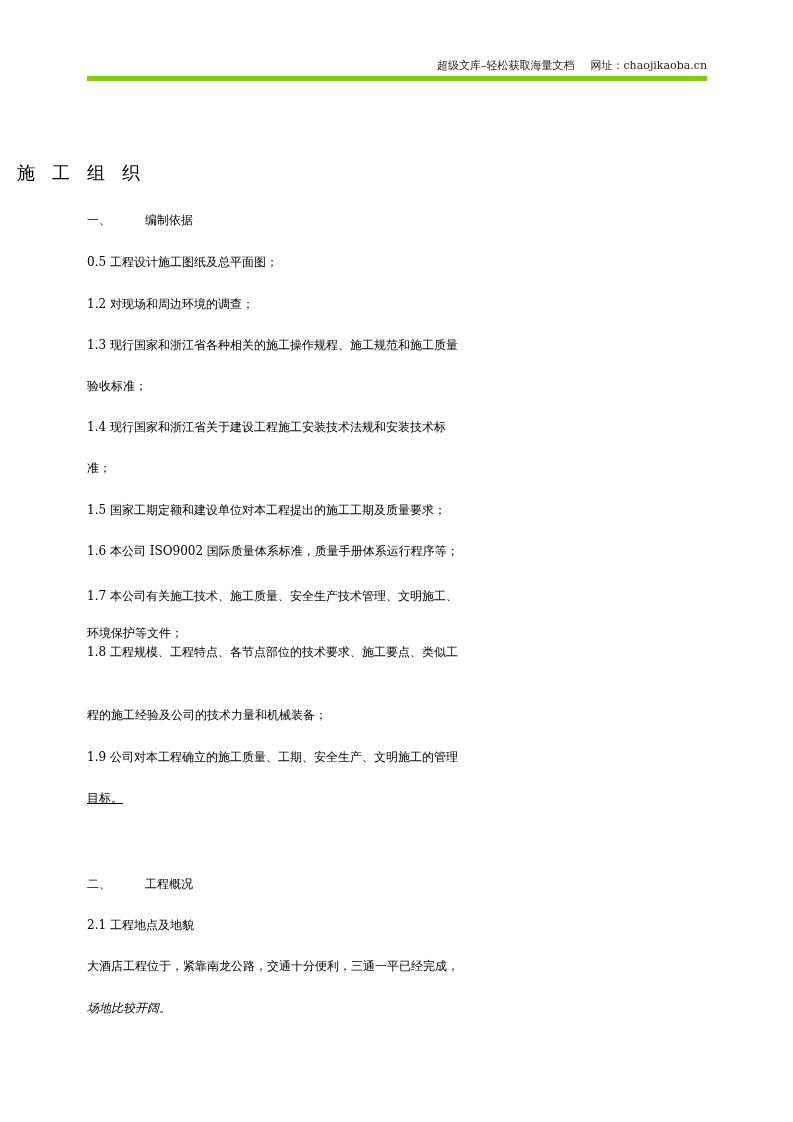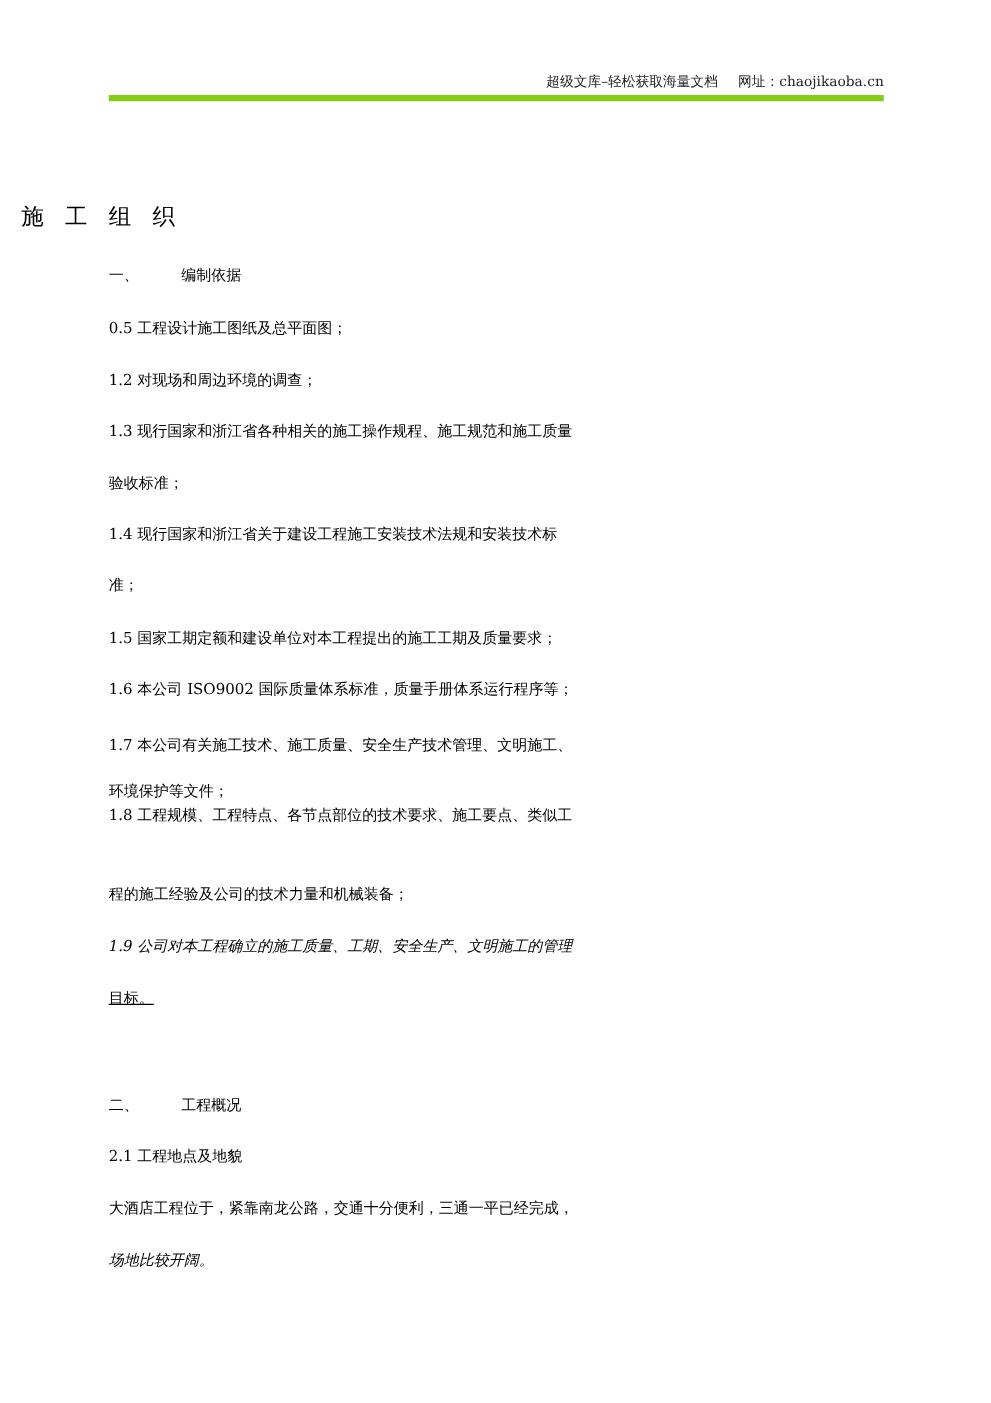--- a/index.html
+++ b/index.html
@@ -31,21 +31,21 @@
 <div class="line" style="top:333px;">1.3 现行国家和浙江省各种相关的施工操作规程、施工规范和施工质量</div>
 <div class="line" style="top:374px;">验收标准；</div>
 <div class="line" style="top:415px;">1.4 现行国家和浙江省关于建设工程施工安装技术法规和安装技术标</div>
 <div class="line" style="top:456px;">准；</div>
 <div class="line" style="top:498px;">1.5 国家工期定额和建设单位对本工程提出的施工工期及质量要求；</div>
 <div class="line" style="top:539px;">1.6 本公司 ISO9002 国际质量体系标准，质量手册体系运行程序等；</div>
 <div class="line" style="top:584px;">1.7 本公司有关施工技术、施工质量、安全生产技术管理、文明施工、</div>
 <div class="line" style="top:621px;">环境保护等文件；</div>
 <div class="line" style="top:640px;text-align:right;">1.8 工程规模、工程特点、各节点部位的技术要求、施工要点、类似工</div>
 <div class="line" style="top:703px;">程的施工经验及公司的技术力量和机械装备；</div>
-<div class="line" style="top:745px;font-style:italic;">1.9 公司对本工程确立的施工质量、工期、安全生产、文明施工的管理</div>
+<div class="line" style="top:745px;">1.9 公司对本工程确立的施工质量、工期、安全生产、文明施工的管理</div>
 <div class="line" style="top:786px;text-decoration:underline;">目标。</div>
 
 <div class="line" style="top:872px;">
   <span class="sec-num">二、</span><span>工程概况</span>
 </div>
 
 <div class="line" style="top:913px;">2.1 工程地点及地貌</div>
 <div class="line" style="top:954px;">大酒店工程位于，紧靠南龙公路，交通十分便利，三通一平已经完成，</div>
 <div class="line" style="top:996px;font-style:italic;">场地比较开阔。</div>
 

